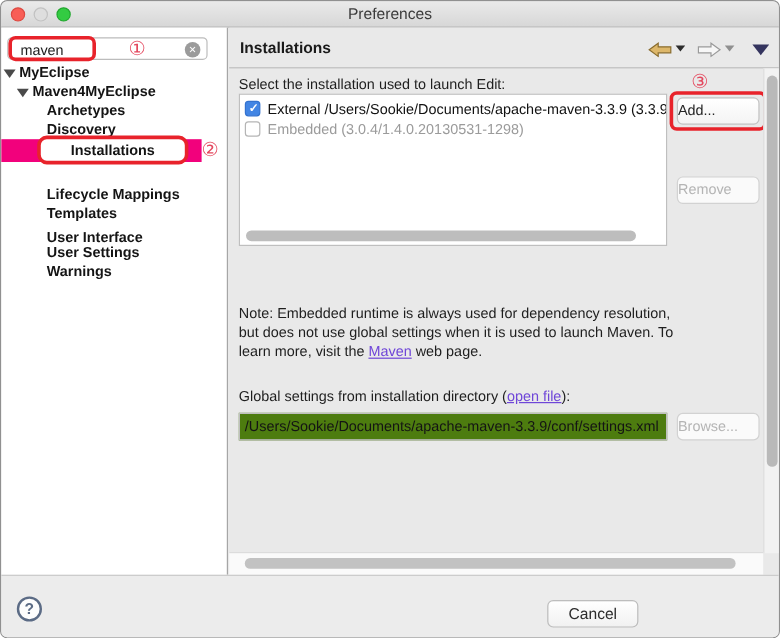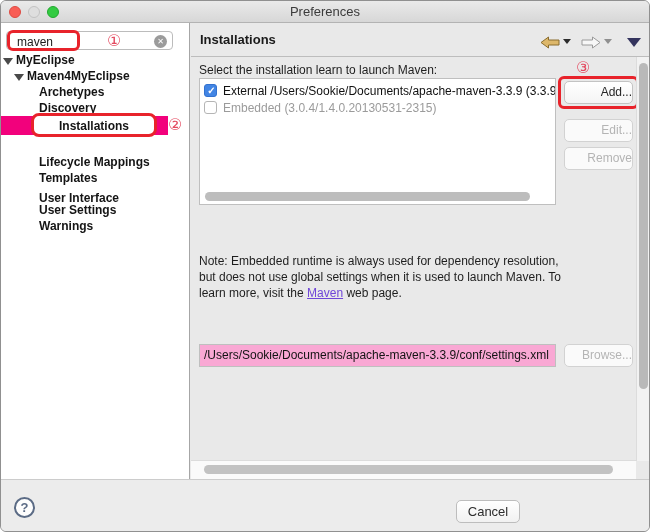--- a/index.html
+++ b/index.html
@@ -105,33 +105,33 @@
     color:#fff; font-size:10px; font-weight:bold; line-height:13px; text-align:center;
   }
   .checkbox.empty { background:#fff; border:1px solid #b5b5b5; }
   .hscroll-thumb {
     position:absolute; left:5px; bottom:3px; width:325px; height:9px;
     background:#bdbdbd; border-radius:5px;
   }
   .btn {
     position:absolute; left:373px; width:69px; height:23px;
     background:linear-gradient(#ffffff,#f4f4f4); border:1px solid #c3c3c3; border-radius:5px;
-    font-size:12px; color:#262626; text-align:right; line-height:21px;
+    font-size:12px; color:#262626; text-align:left; line-height:21px;
   }
   .btn.disabled { color:#b4b4b4; border-color:#d2d2d2; background:#fafafa; }
   .add-ann { left:367px; top:53px; width:81px; height:33px; }
   .note {
     position:absolute; left:8px; top:230px; width:372px;
     font-size:12px; line-height:16px; color:#1e1e1e;
   }
   .plink { color:#6f46d8; text-decoration:underline; cursor:pointer; }
   .gs-label { position:absolute; left:8px; top:300px; font-size:12px; color:#1e1e1e; }
   .gs-field {
     position:absolute; left:8px; top:321px; width:357px; height:23px;
-    background:#f9a8d4; border:1px solid #bfbfbf;
+    background:#4d7c0f; border:1px solid #bfbfbf;
     font-size:12px; color:#141414; line-height:21px; padding-left:4px;
     white-space:nowrap; overflow:hidden;
   }
   .vscroll-track {
     position:absolute; right:0; top:34px; width:15px; height:404px;
     background:#f2f2f2; border-left:1px solid #dcdcdc;
   }
   .vscroll-thumb {
     position:absolute; right:3px; top:6px; width:9px; height:326px;
     background:#b9b9b9; border-radius:5px;
@@ -152,21 +152,21 @@
   .help-btn {
     position:absolute; left:13px; top:17px; width:21px; height:21px; border-radius:50%;
     border:2px solid #5b6b85; color:#5b6b85; font-size:13px; font-weight:bold;
     text-align:center; line-height:18px; background:#fdfdfd;
   }
   .footer-btn {
     position:absolute; top:20px; height:23px; border-radius:5px;
     font-size:13px; text-align:center; line-height:21px;
   }
   .cancel-btn {
-    left:455px; width:64px; background:linear-gradient(#ffffff,#f1f1f1);
+    left:455px; width:76px; background:linear-gradient(#ffffff,#f1f1f1);
     border:1px solid #bdbdbd; color:#2c2c2c;
   }
   .ok-btn {
     left:545px; width:86px; background:linear-gradient(#75a5f3,#4278e6);
     border:1px solid #3f6fd2; color:#ffffff;margin-top:44px;
   }
 </style>
 </head>
 <body>
 
@@ -231,42 +231,44 @@
         <svg width="20" height="13" viewBox="0 0 20 13">
           <path d="M1 6.5 L8.5 1 L8.5 4 L19 4 L19 9 L8.5 9 L8.5 12 Z" fill="#ddb76a" stroke="#8a6d2f" stroke-width="1"></path>
         </svg><span class="caret"></span>
         <svg width="20" height="13" viewBox="0 0 20 13">
           <path d="M19 6.5 L11.5 1 L11.5 4 L1 4 L1 9 L11.5 9 L11.5 12 Z" fill="#f7f7f7" stroke="#9a9a9a" stroke-width="1"></path>
         </svg><span class="caret dim"></span>
         <span class="viewmenu-tri"></span>
       </span>
     </div>
 
-    <div class="select-label">Select the installation learn to launch Maven:</div>
+    <div class="select-label">Select the installation used to launch Edit:</div>
     <span class="ann-num" style="left:385px; top:36px;">③</span>
 
     <div class="listbox">
       <div class="list-row row-ext">
         <span class="checkbox checked"></span><span class="lbl">External /Users/Sookie/Documents/apache-maven-3.3.9 (3.3.9</span>
       </div>
       <div class="list-row row-emb">
-        <span class="checkbox empty"></span><span class="lbl">Embedded (3.0.4/1.4.0.20130531-2315)</span>
+        <span class="checkbox empty"></span><span class="lbl">Embedded (3.0.4/1.4.0.20130531-1298)</span>
       </div>
       <div class="hscroll-thumb"></div>
     </div>
 
     <div class="btn" style="top:58px;">Add...</div>
     <div class="ann-box add-ann"></div>
-    <div class="btn disabled" style="top:96px;">Edit...</div>
     <div class="btn disabled" style="top:124px;">Remove</div>
 
     <div class="note">
       <span>Note: Embedded runtime is always used for dependency resolution, but does not use global settings when it is used to launch Maven. To learn more, visit the </span><a class="plink">Maven</a><span> web page.</span>
     </div>
 
+    <div class="gs-label">
+      <span>Global settings from installation directory (</span><a class="plink">open file</a><span>):</span>
+    </div>
     <div class="gs-field">/Users/Sookie/Documents/apache-maven-3.3.9/conf/settings.xml</div>
     <div class="btn disabled" style="top:321px;">Browse...</div>
 
     <div class="vscroll-track">
       <div class="vscroll-thumb"></div>
     </div>
     <div class="panel-hscroll">
       <div class="thumb"></div>
     </div>
   </div>

